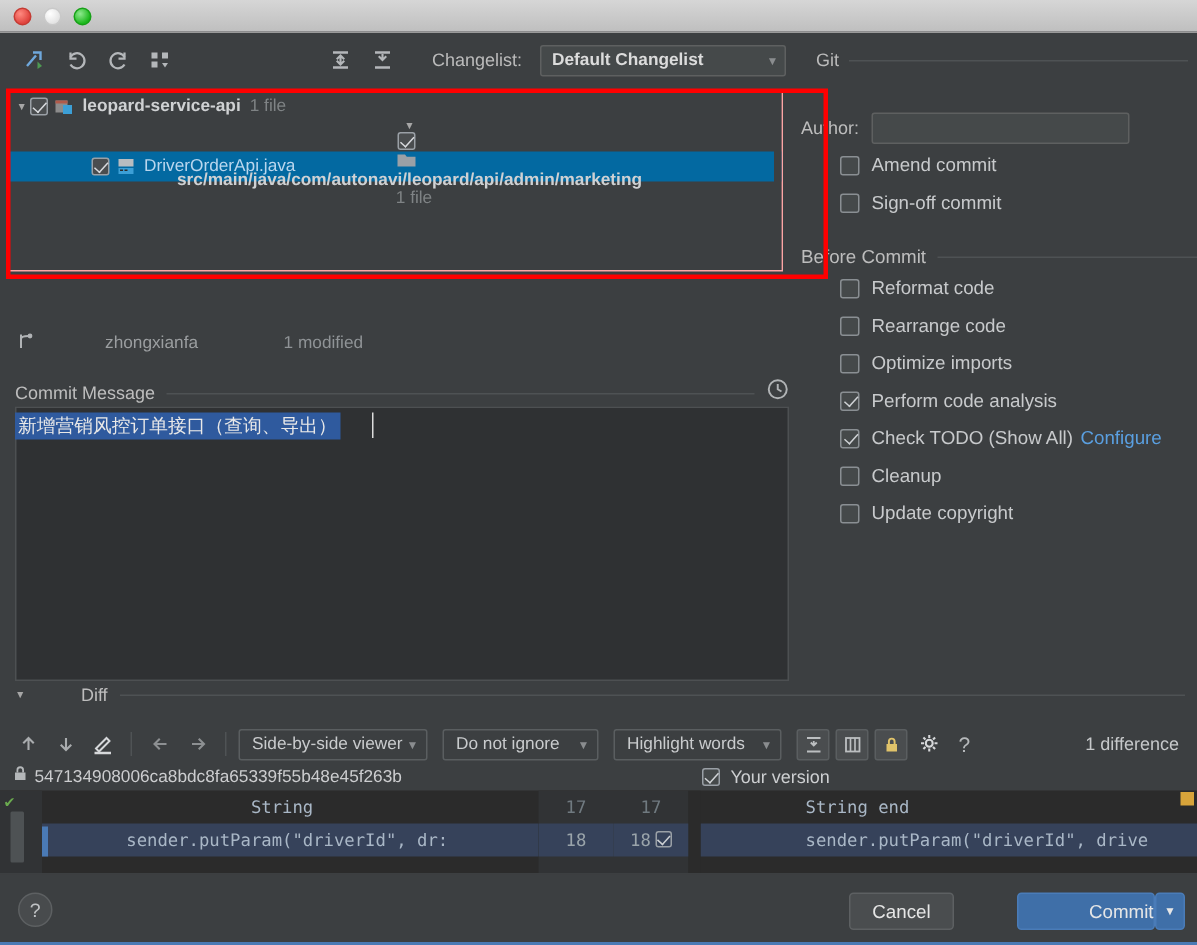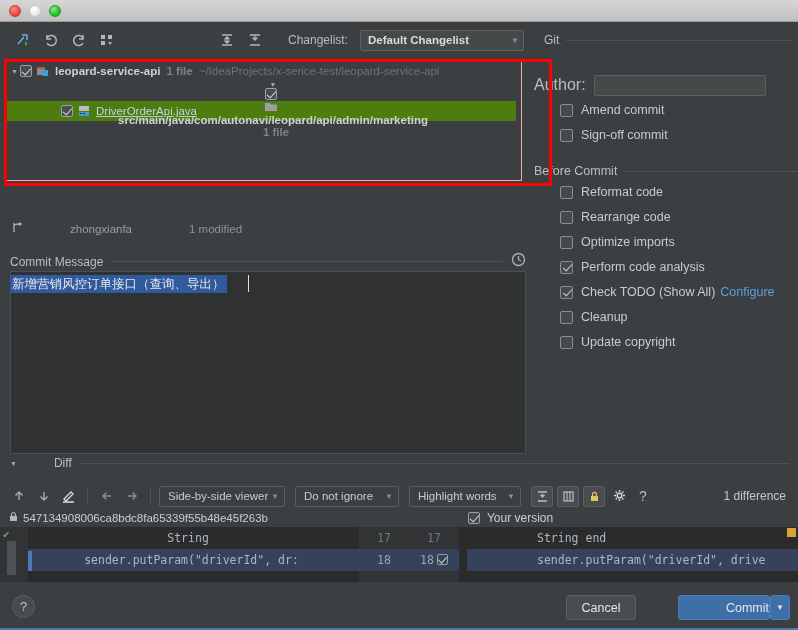--- a/index.html
+++ b/index.html
@@ -59,34 +59,34 @@
   
   .tree {
     position: absolute; left: 4px; top: 60px; width: 518px; height: 121px;
     background: #3c3f41; border: 1px solid #fca5a5;
     overflow: hidden;
   }
   .tree-row {
     height: 20px; display: flex; align-items: center; font-size: 11.5px;
     color: #c4c6c8; white-space: nowrap;
   }
-  .tree-row.selected { background: #4d7c0f; text-decoration: underline; }
+  .tree-row.selected { background: #0369a1; }
   .arrow { width: 11px; text-align: center; color: #a6a6a6; font-size: 7px; }
   .cb {
     width: 12px; height: 12px; border: 1px solid #9aa0a6; background: #4a4d4f;
     border-radius: 2px; position: relative; margin-right: 4px; flex: none;
   }
   .cb.checked::after {
     content: ""; position: absolute; left: 3px; top: 0px;
     width: 4px; height: 8px; border: solid #d8dade; border-width: 0 1.6px 1.6px 0;
     transform: rotate(42deg);
   }
   .ficon { width: 15px; height: 14px; margin-right: 4px; flex: none; }
   .name-bold { font-weight: bold; color: #cfd1d3; }
-  .muted { color: #7f8385; margin-left: 6px; font-weight: bold; }
+  .muted { color: #7f8385; margin-left: 6px; font-weight: normal; }
   .muted2 { color: #6f7375; margin-left: 6px; font-weight: normal; }
   .javaname { color: #b9d6ee; }
 
   
   .branchline {
     position: absolute; left: 12px; top: 221px; display: flex; align-items: center;
     font-size: 11.5px; color: #9b9ea0; gap: 41px;
   }
   .branchline .bico { margin-right: 6px; color: #b0b3b5; }
   .branchline .mod { color: #8f9396; margin-left: 16px; }
@@ -108,21 +108,21 @@
     font-size: 12.5px; color: #e8e8e8; background: #2f5a9e;
     padding: 1px 2px; line-height: 16px;
   }
   .cm-caret {
     position: absolute; left: 248px; top: 275px; width: 1px; height: 17px; background: #dcdcdc;
   }
 
   
   .rpanel { position: absolute; left: 534px; top: 60px; width: 264px; }
   .author-row { display: flex; align-items: center; height: 22px; margin-top: 14px; }
-  .author-label { font-size: 16px; color: #bdbdbd; margin-right: 8px; }
+  .author-label { font-size: 12px; color: #bdbdbd; margin-right: 8px; }
   .author-input {
     width: 172px; height: 21px; background: #45494a;
     border: 1px solid #5e6060; border-radius: 2px;
   }
   .opt-row { display: flex; align-items: center; height: 22px; margin-top: 3px; padding-left: 26px; }
   .opt-row .cbx {
     width: 13px; height: 13px; border: 1px solid #8a8f93; background: #45494a;
     border-radius: 2px; position: relative; margin-right: 8px; flex: none;
   }
   .opt-row .cbx.checked::after {
@@ -311,21 +311,20 @@
       <span class="cb checked"></span>
       <span class="ficon">
         <svg width="15" height="14" viewBox="0 0 15 14">
             <rect x="1" y="3" width="8" height="8" fill="#8c8c8c"></rect>
             <rect x="1" y="3" width="8" height="2" fill="#b05a4a"></rect>
             <rect x="6" y="6" width="6" height="6" fill="#3c9fd6"></rect>
           </svg>
       </span>
       <span class="name-bold">leopard-service-api</span>
       <span class="muted">1 file</span>
-      <span class="muted2">~/IdeaProjects/x-serice-test/leopard-service-api</span>
     </div>
     <div class="tree-row" style="padding-left:20px;flex-direction:column;">
       <span class="arrow">▼</span>
       <span class="cb checked"></span>
       <span class="ficon">
         <svg width="15" height="14" viewBox="0 0 15 14">
             <path d="M1 3 L6 3 L7.2 4.5 L13 4.5 L13 11 L1 11 Z" fill="#9aa0a6"></path>
           </svg>
       </span>
       <span class="name-bold">src/main/java/com/autonavi/leopard/api/admin/marketing</span>

